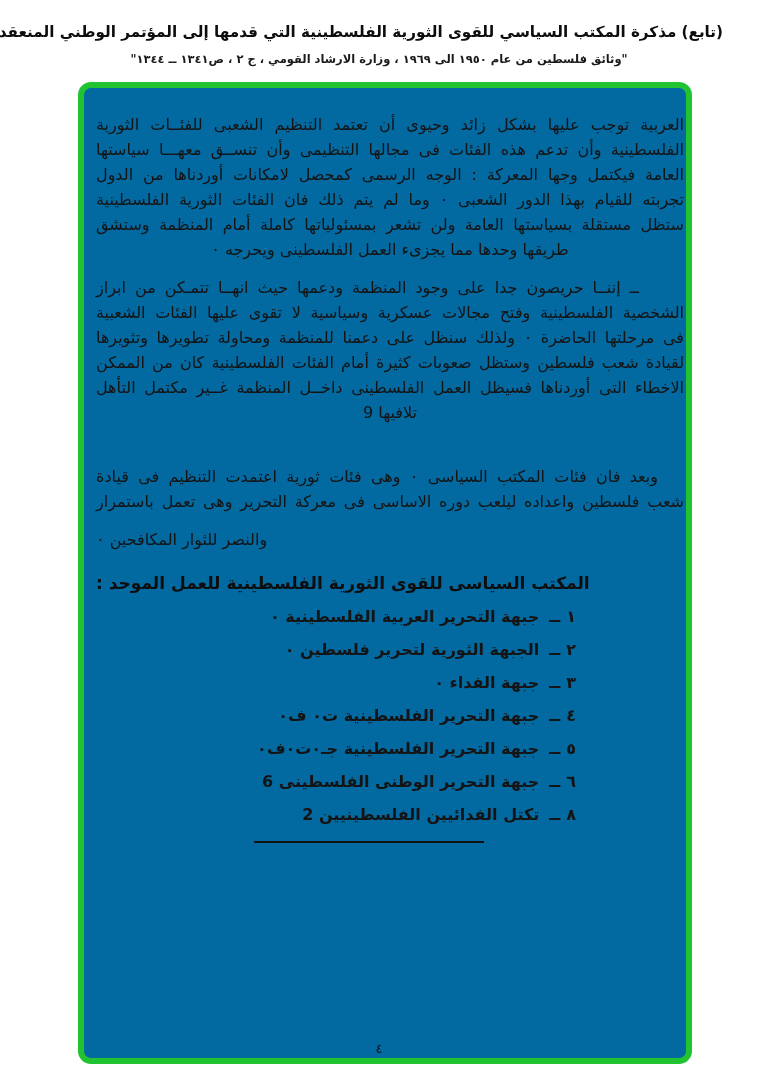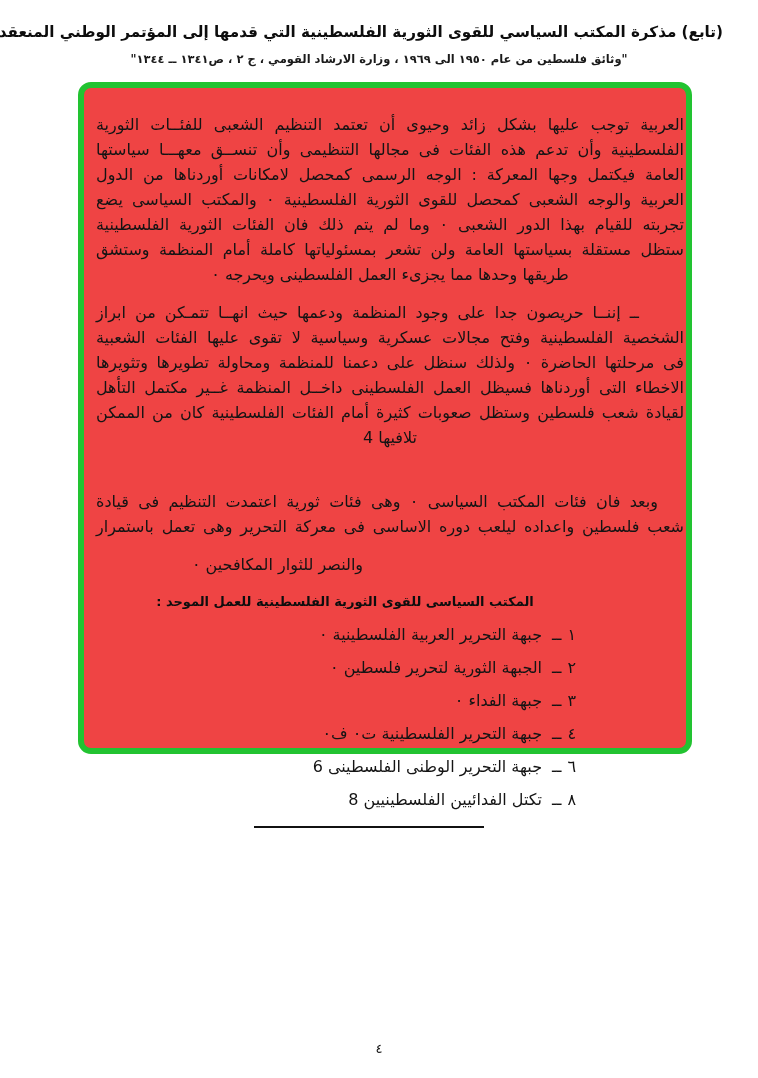--- a/index.html
+++ b/index.html
@@ -11,39 +11,39 @@
   .hdr{position:absolute;top:20px;left:0;width:758px;text-align:center;direction:rtl;}
   .hdr-title{
     font-weight:bold;font-size:15.5px;line-height:24px;color:#0d0d0d;
     padding:0 28px;white-space:nowrap;transform:scale(.98);transform-origin:center;
   }
   .hdr-src{
     margin-top:8px;font-weight:bold;font-size:11.5px;color:#1a1a1a;letter-spacing:0;
   }
   
   .frame{
-    position:absolute;left:78px;top:82px;width:614px;height:672px;
+    position:absolute;left:78px;top:82px;width:614px;height:982px;
     border:6px solid #22c331;border-radius:13px;box-sizing:border-box;
-    background:#ef4444;
+    background:#0369a1;
   }
   .textcol{
     position:absolute;top:24px;right:2px;left:12px;direction:rtl;
     font-size:16px;line-height:25px;color:#141414;
   }
   .para{margin:0 0 13px 0;}
   .line{display:block;text-align:justify;text-align-last:justify;}
   .line-last{display:block;text-align:center;}
   .ind26{padding-right:26px;margin-top:39px;}
   .ind45{padding-right:45px;}
-  .closing{display:block;text-align:center;padding-right:225px;margin:6px 0 12px 0;}
+  .closing{display:block;text-align:left;padding-right:225px;margin:6px 0 19px 0;}
   .list-heading{
-    display:block;font-weight:bold;font-size:13px;text-align:center;
+    display:block;font-weight:bold;font-size:17px;text-align:left;
     padding-right:90px;margin:4px 0 8px 0;color:#0e0e0e;
   }
-  .factions{padding-right:108px;margin-top:6px;}
+  .factions{padding-right:108px;margin-top:6px;font-weight:bold;}
   .faction{display:block;margin-bottom:8px;text-align:start;}
   .fnum{display:inline-block;margin-left:6px;}
   .fdash{display:inline-block;margin-left:10px;letter-spacing:-1px;}
   .divider{
     height:2px;background:#111;width:230px;border:none;
     margin:14px 200px 0 auto;
   }
   
   .footer{position:absolute;left:0;top:1038px;width:758px;text-align:center;}
   .pagenum{font-size:13px;color:#111;font-family:"DejaVu Sans",sans-serif;}
@@ -58,51 +58,51 @@
     <div class="hdr-src">"وثائق فلسطين من عام ١٩٥٠ الى ١٩٦٩ ، وزارة الارشاد القومي ، ج ٢ ، ص١٣٤١ ــ ١٣٤٤"</div>
   </div>
 
   <div class="frame">
     <div class="textcol">
 
       <p class="para">
         <span class="line">العربية توجب عليها بشكل زائد وحيوى أن تعتمد التنظيم الشعبى للفئــات الثورية</span>
         <span class="line">الفلسطينية وأن تدعم هذه الفئات فى مجالها التنظيمى وأن تنســق معهـــا سياستها</span>
         <span class="line">العامة فيكتمل وجها المعركة : الوجه الرسمى كمحصل لامكانات أوردناها من الدول</span>
-        <span class="line">العربية والوجه الشعبى كمحصل للقوى الثورية الفلسطينية ٠ والمكتب السياسى يضع</span>
         <span class="line">تجربته للقيام بهذا الدور الشعبى ٠ وما لم يتم ذلك فان الفئات الثورية الفلسطينية</span>
         <span class="line">ستظل مستقلة بسياستها العامة ولن تشعر بمسئولياتها كاملة أمام المنظمة وستشق</span>
         <span class="line-last">طريقها وحدها مما يجزىء العمل الفلسطينى ويحرجه ٠</span>
       </p>
 
       <p class="para">
         <span class="line ind45">ــ  إننــا حريصون جدا على وجود المنظمة ودعمها حيث انهــا تتمـكن من ابراز</span>
         <span class="line">الشخصية الفلسطينية وفتح مجالات عسكرية وسياسية لا تقوى عليها الفئات الشعبية</span>
         <span class="line">فى مرحلتها الحاضرة ٠ ولذلك سنظل على دعمنا للمنظمة ومحاولة تطويرها وتثويرها</span>
+        <span class="line">لقيادة شعب فلسطين وستظل صعوبات كثيرة أمام الفئات الفلسطينية كان من الممكن</span>
         <span class="line">الاخطاء التى أوردناها فسيظل العمل الفلسطينى داخــل المنظمة غــير مكتمل التأهل</span>
-        <span class="line">لقيادة شعب فلسطين وستظل صعوبات كثيرة أمام الفئات الفلسطينية كان من الممكن</span>
-        <span class="line-last">تلافيها 4</span>
+        <span class="line-last">تلافيها 9</span>
       </p>
 
       <p class="para">
         <span class="line ind26">وبعد فان فئات المكتب السياسى ٠ وهى فئات ثورية اعتمدت التنظيم فى قيادة</span>
         <span class="line">شعب فلسطين واعداده ليلعب دوره الاساسى فى معركة التحرير وهى تعمل باستمرار</span>
       </p>
 
       <span class="closing">والنصر للثوار المكافحين ٠</span>
 
       <span class="list-heading">المكتب السياسى للقوى الثورية الفلسطينية للعمل الموحد :</span>
 
       <div class="factions">
         <span class="faction"><span class="fnum">١</span><span class="fdash">ــ</span><span>جبهة التحرير العربية الفلسطينية ٠</span></span>
         <span class="faction"><span class="fnum">٢</span><span class="fdash">ــ</span><span>الجبهة الثورية لتحرير فلسطين ٠</span></span>
         <span class="faction"><span class="fnum">٣</span><span class="fdash">ــ</span><span>جبهة الفداء ٠</span></span>
         <span class="faction"><span class="fnum">٤</span><span class="fdash">ــ</span><span>جبهة التحرير الفلسطينية ت٠ ف٠</span></span>
+        <span class="faction"><span class="fnum">٥</span><span class="fdash">ــ</span><span>جبهة التحرير الفلسطينية جـ٠ت٠ف٠</span></span>
         <span class="faction"><span class="fnum">٦</span><span class="fdash">ــ</span><span>جبهة التحرير الوطنى الفلسطينى 6</span></span>
-        <span class="faction"><span class="fnum">٨</span><span class="fdash">ــ</span><span>تكتل الفدائيين الفلسطينيين 8</span></span>
+        <span class="faction"><span class="fnum">٨</span><span class="fdash">ــ</span><span>تكتل الفدائيين الفلسطينيين 2</span></span>
       </div>
 
       <hr class="divider">
 
     </div>
   </div>
 
   <div class="footer">
     <span class="pagenum">٤</span>
   </div>

